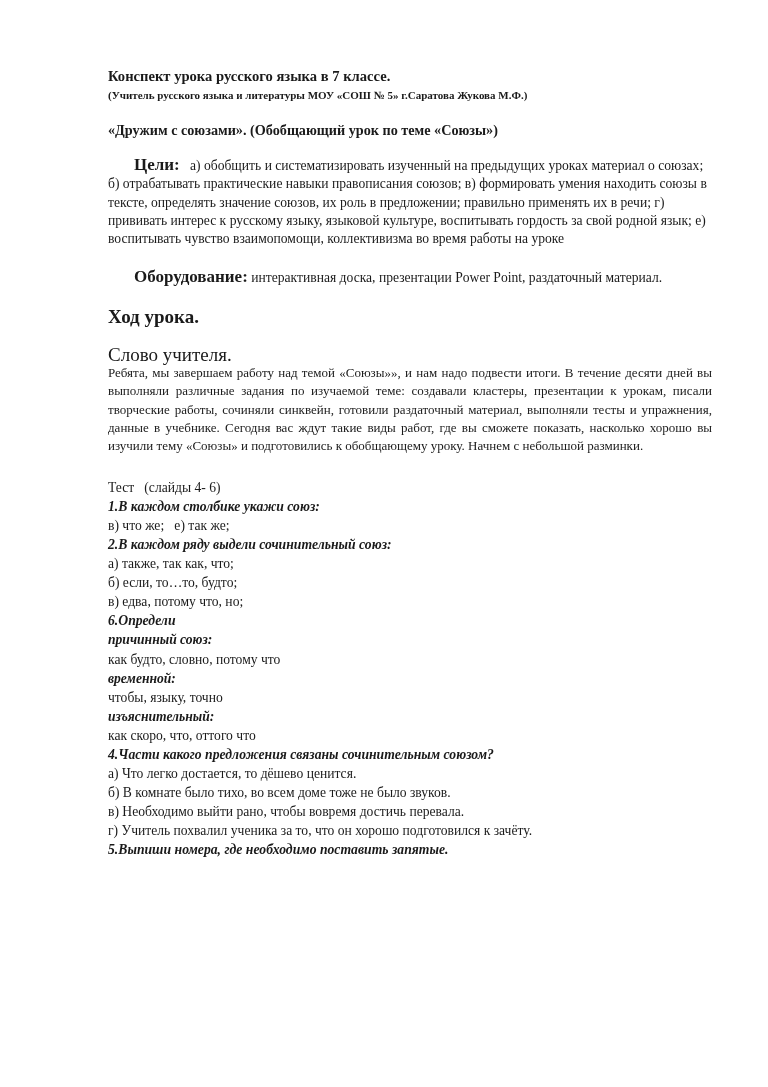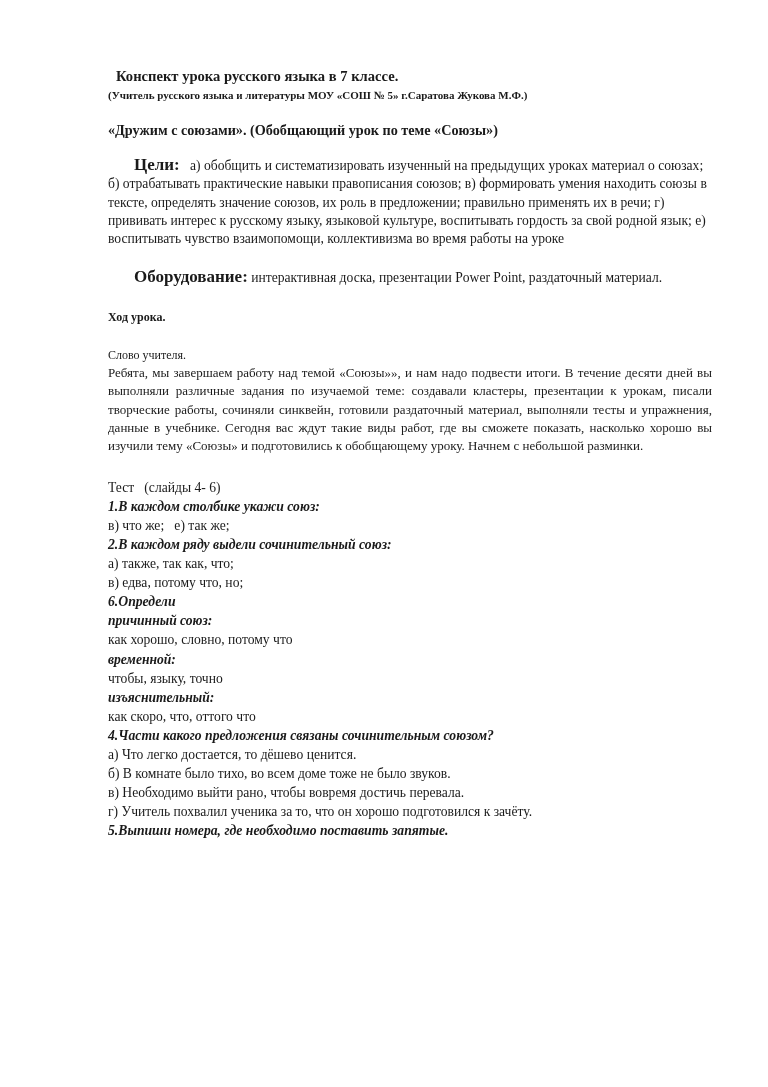--- a/index.html
+++ b/index.html
@@ -21,31 +21,30 @@
     background: #ffffff;
     box-sizing: border-box;
     padding: 66px 56px 0 108px;
   }
   .doc {
     width: 604px;
   }
 
   
   .line {
-    font-size: 12px;
+    font-size: 19px;
     line-height: 18.2px;
     white-space: pre-wrap;
   }
   .b    { font-weight: bold; }
 
   .title-main {
     font-size: 14.6px;
     font-weight: bold;
     line-height: 20px;
-    margin-left: 8px;
   }
   .title-sub {
     font-size: 11px;
     font-weight: bold;
     line-height: 19px;
   }
   .title-theme {
     font-size: 14.2px;
     font-weight: bold;
     line-height: 19px;
@@ -146,28 +145,29 @@
       <div class="line">Тест   (слайды 4- 6)</div>
 
       <div>
         <div class="q">1.В каждом столбике укажи союз:</div>
         <div class="ans">в) что же;   е) так же;</div>
       </div>
 
       <div>
         <div class="q">2.В каждом ряду выдели сочинительный союз:</div>
         <div class="ans">а) также, так как, что;</div>
+        <div class="ans">б) если, то…то, будто;</div>
         <div class="ans">в) едва, потому что, но;</div>
       </div>
 
       <div>
         <div class="q">6.Определи</div>
 
         <div class="sublabel">причинный союз:</div>
-        <div class="ans">как хорошо, словно, потому что</div>
+        <div class="ans">как будто, словно, потому что</div>
 
         <div class="sublabel">временной:</div>
         <div class="ans">чтобы, языку, точно</div>
 
         <div class="sublabel">изъяснительный:</div>
         <div class="ans">как скоро, что, оттого что</div>
       </div>
 
       <div>
         <div class="q">4.Части какого предложения связаны сочинительным союзом?</div>

